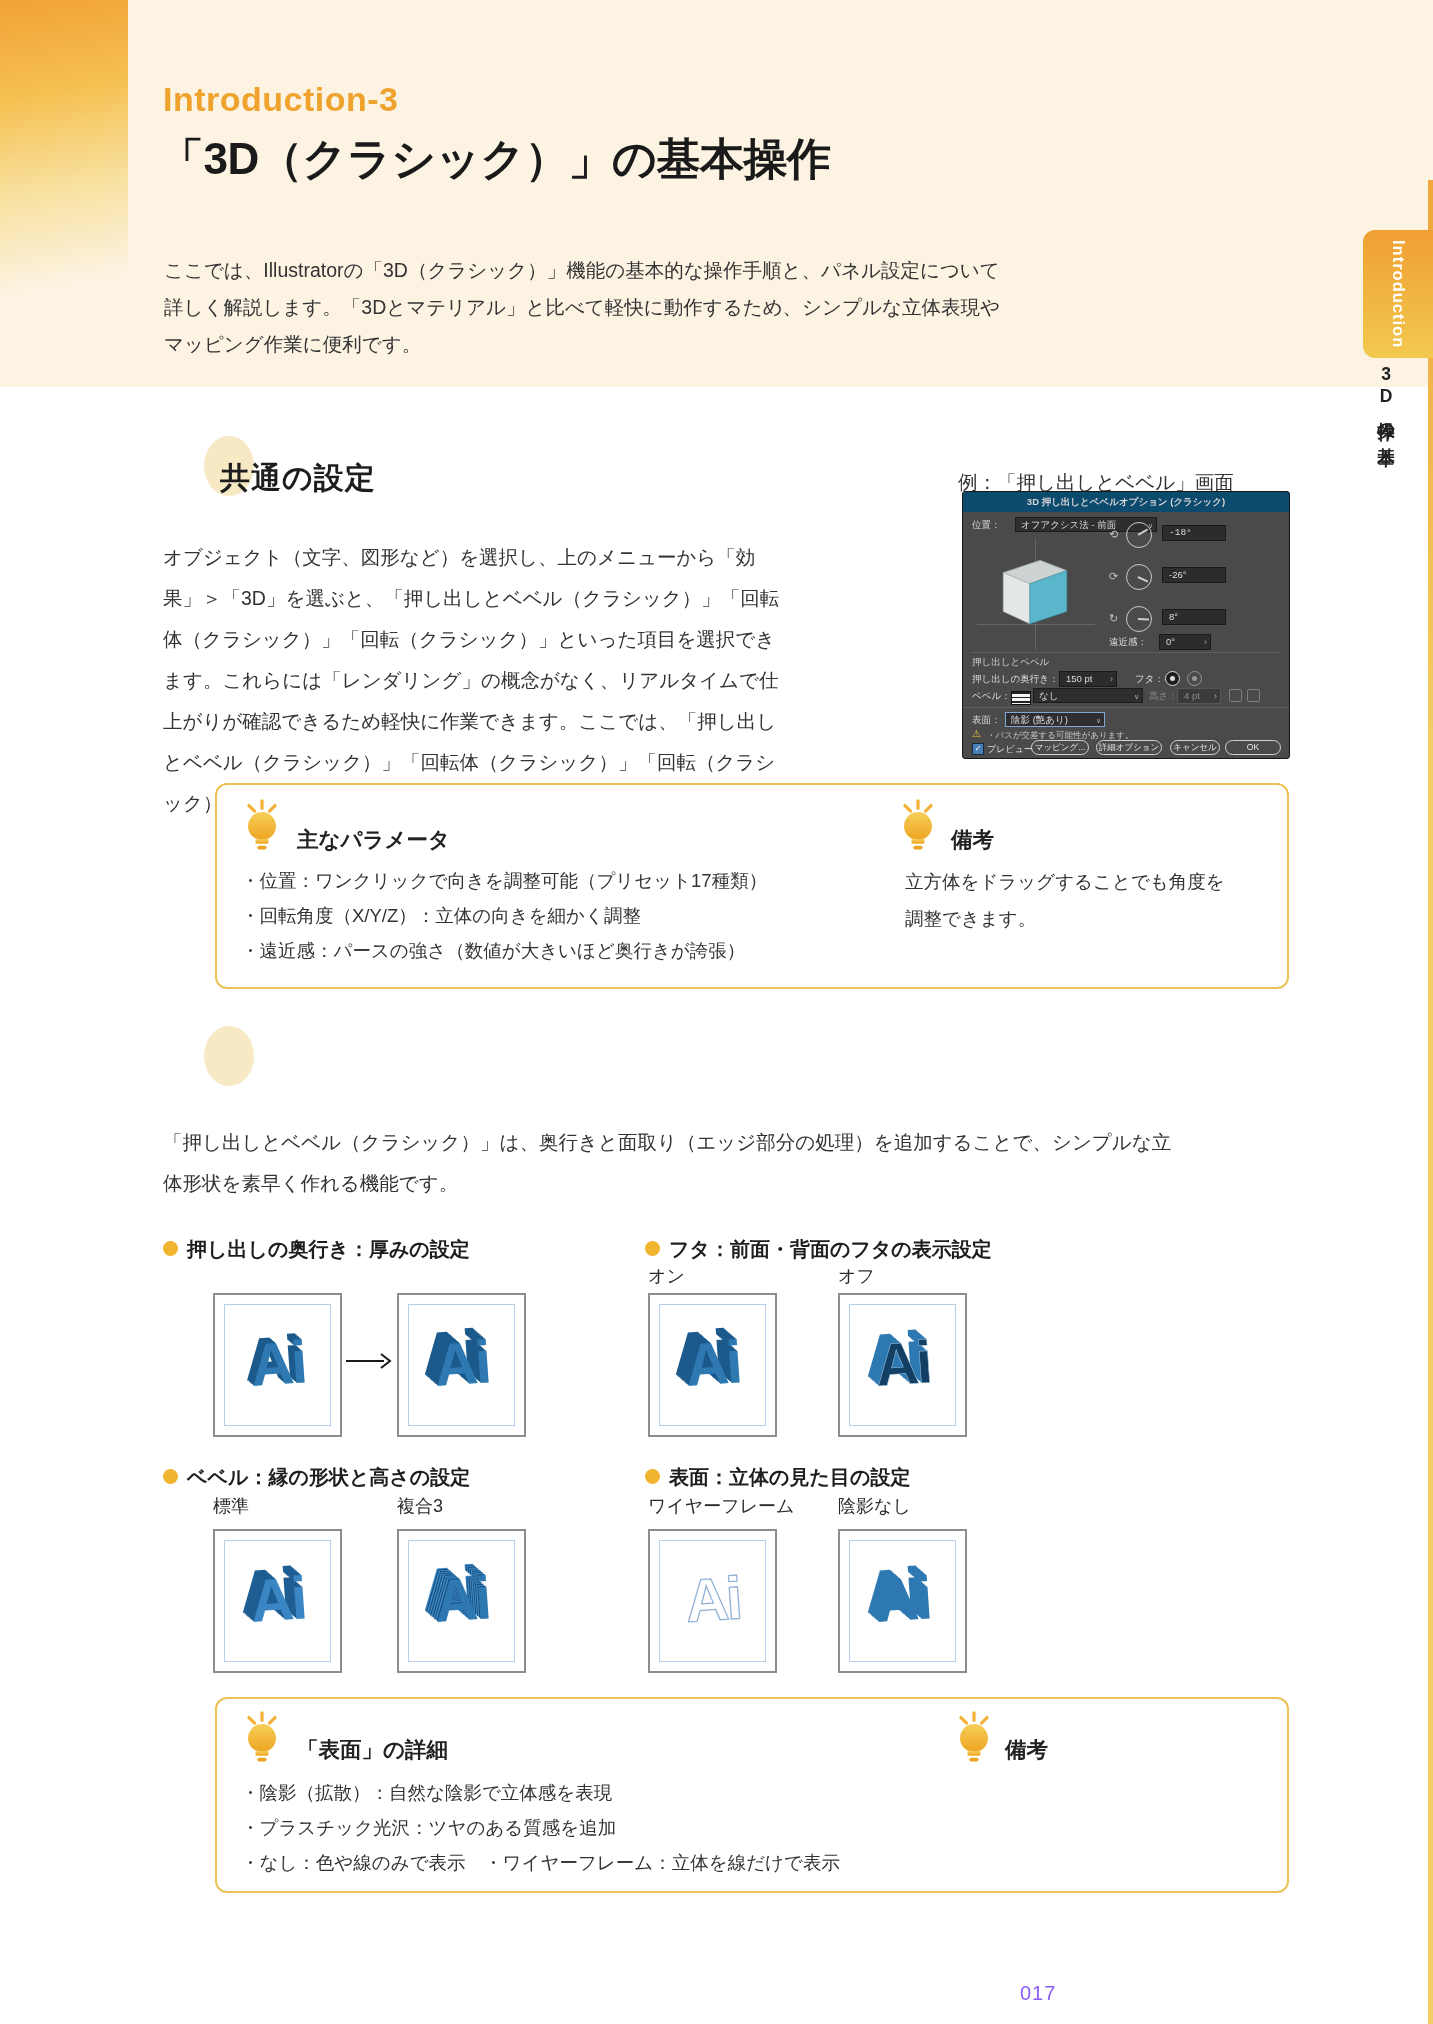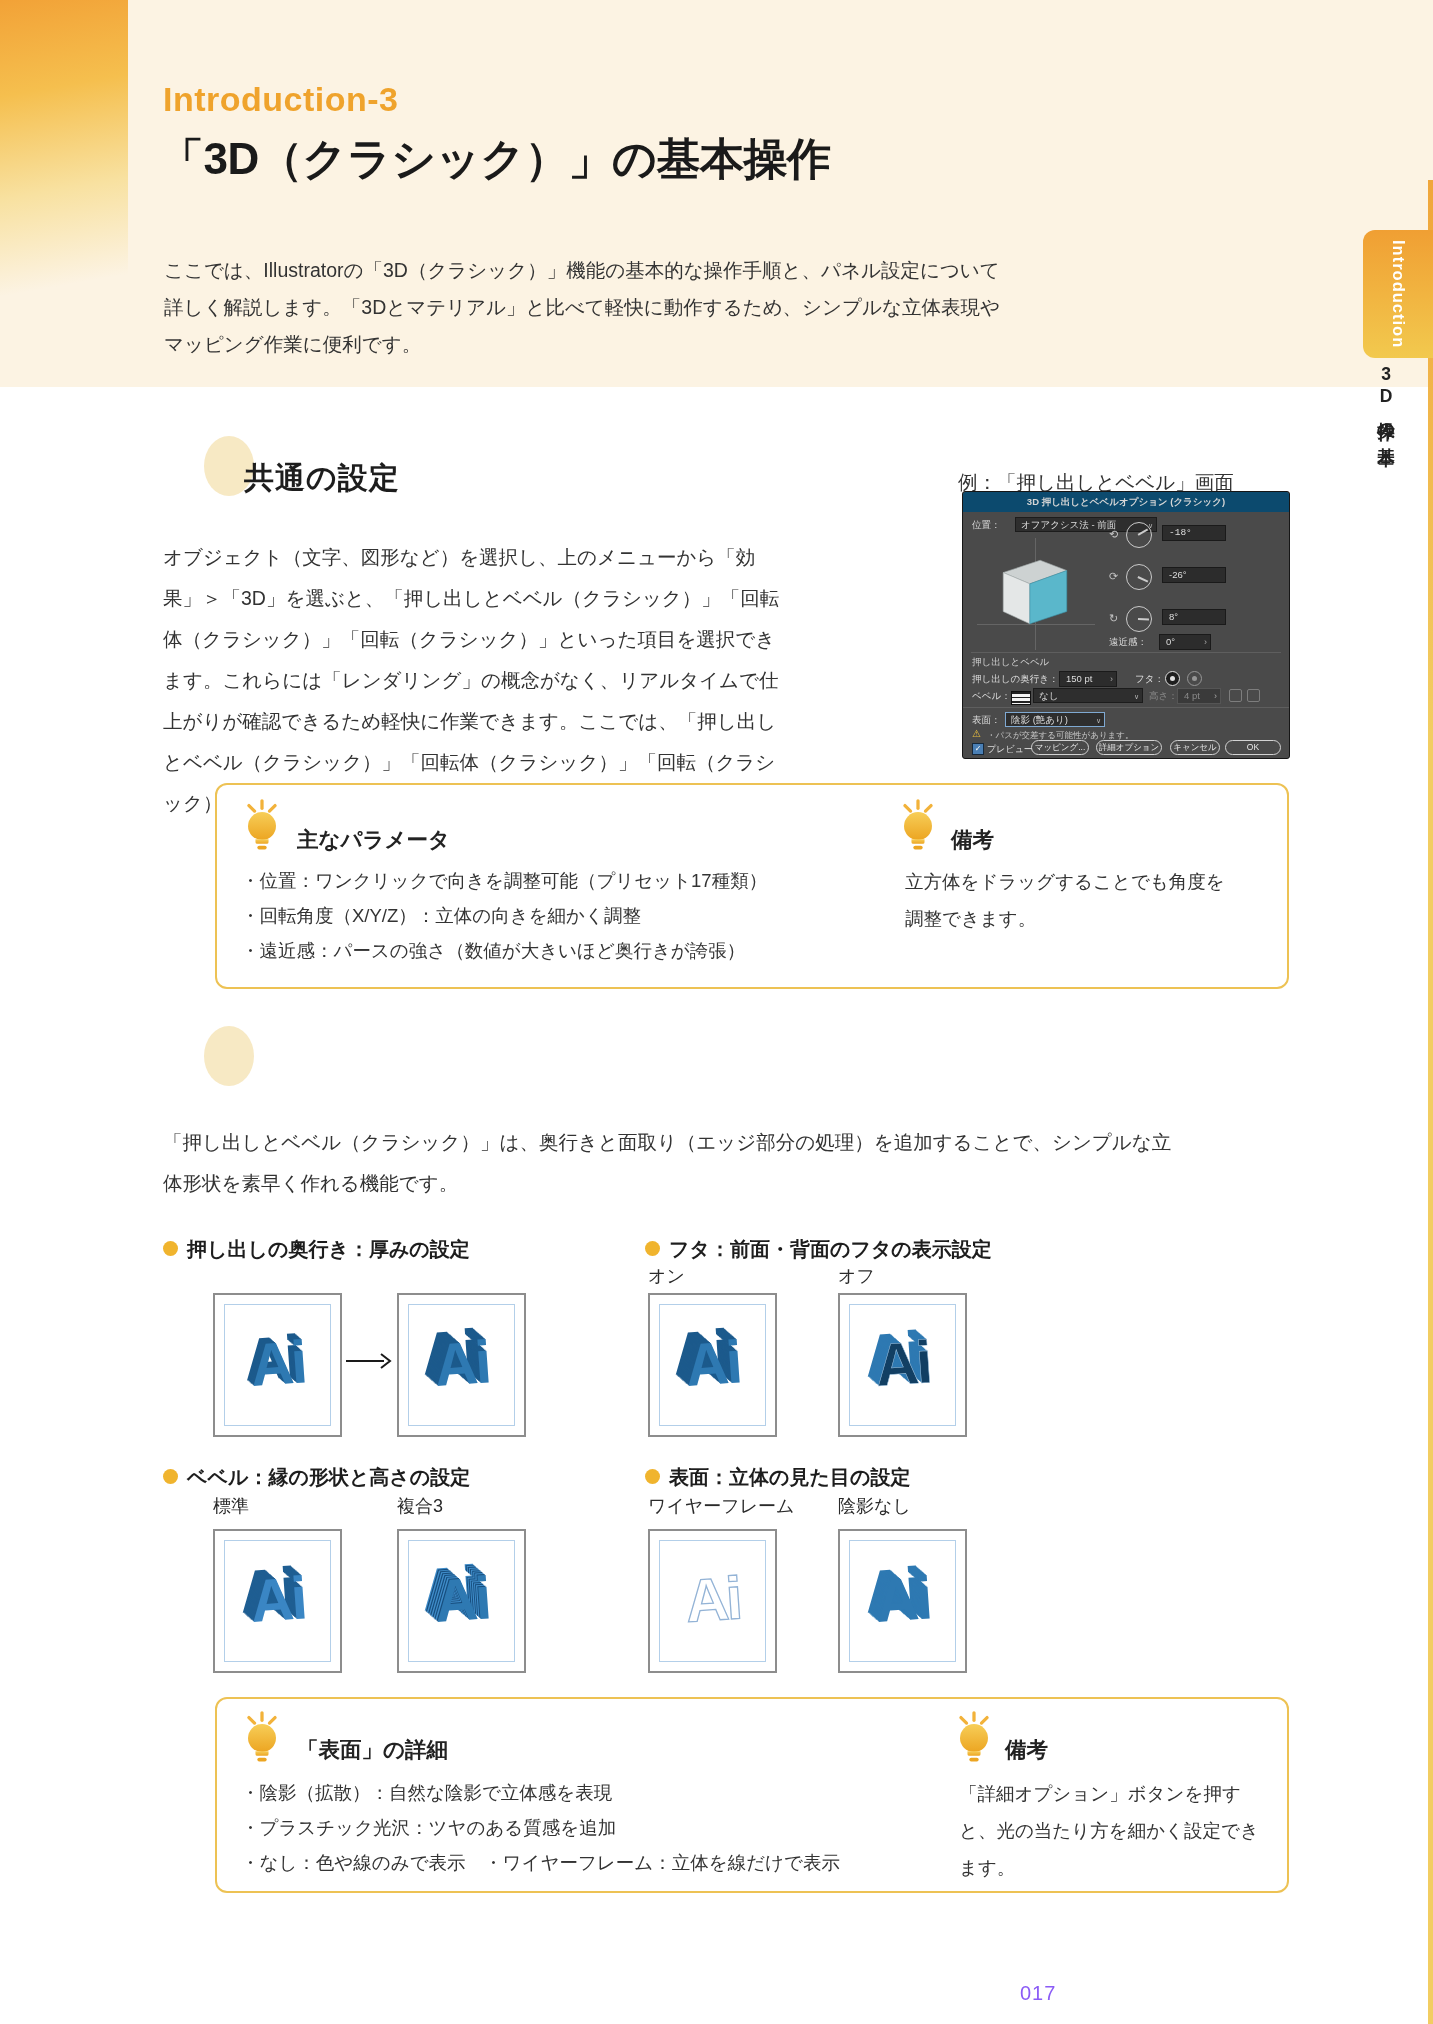--- a/index.html
+++ b/index.html
@@ -18,21 +18,21 @@
 
   
   .side-tab{position:absolute;left:1363px;top:230px;width:70px;height:128px;border-radius:12px 0 0 12px;
         background:linear-gradient(180deg,#f09f33,#f2c94e);display:flex;align-items:center;justify-content:center;}
   .side-tab span{writing-mode:vertical-rl;text-orientation:mixed;color:#fff;font-weight:bold;font-size:16.5px;letter-spacing:1px;}
   .side-chapter{position:absolute;left:1374px;top:364px;height:170px;writing-mode:vertical-rl;text-orientation:upright;
         font-size:17.5px;font-weight:bold;color:#222;letter-spacing:2px;}
 
   
   .sec-ellipse{position:absolute;width:50px;height:60px;border-radius:50%;background:#f7e9c4;}
-  .sec-head{position:absolute;font-size:30px;font-weight:bold;color:#1d1d1d;letter-spacing:1px;margin-left:24px;}
+  .sec-head{position:absolute;font-size:30px;font-weight:bold;color:#1d1d1d;letter-spacing:1px;}
   .body-text{position:absolute;font-size:19.5px;line-height:41px;color:#333;}
   .caption{position:absolute;font-size:19.5px;color:#333;margin-top:17px;}
 
   
   .dlg{position:absolute;left:962px;top:491px;width:326px;height:266px;background:#4a4a4a;
        border:1px solid #161616;border-radius:3px;font-family:"Liberation Sans",sans-serif;}
   .dlg .bar{position:absolute;left:0;top:0;right:0;height:20px;background:#0c4a6e;border-radius:3px 3px 0 0;
        display:flex;align-items:center;justify-content:center;font-size:9.5px;font-weight:bold;color:#d6d6d6;white-space:nowrap;overflow:hidden;}
   .dp{position:absolute;}
   .dlab{font-size:9.5px;color:#dcdcdc;white-space:nowrap;}
@@ -297,17 +297,16 @@
     </div>
     <svg class="bulb" style="left:734px;top:12px;" viewBox="0 0 48 60">
       <line x1="10" y1="7" x2="16" y2="13" stroke="#f2b23a" stroke-width="3.5" stroke-linecap="round"></line>
       <line x1="24" y1="2" x2="24" y2="10" stroke="#f2b23a" stroke-width="3.5" stroke-linecap="round"></line>
       <line x1="38" y1="7" x2="32" y2="13" stroke="#f2b23a" stroke-width="3.5" stroke-linecap="round"></line>
       <circle cx="24" cy="29" r="15" fill="url(#goldGrad)"></circle>
       <path d="M17 43 h14 v3 a2 2 0 0 1 -2 2 h-10 a2 2 0 0 1 -2 -2 z" fill="url(#goldGrad)"></path>
       <rect x="19" y="50" width="10" height="4" rx="2" fill="#eca522"></rect>
     </svg>
     <div class="tiphead" style="left:788px;top:36px;">備考</div>
-    <div class="tipnote" style="left:742px;top:76px;width:300px;">「詳細オプション」ボタンを押すと、光の当たり方を細かく設定できます。</div>
   </div>
 
   <div class="pagenum">017</div>
 </div>
 
 </body></html>

